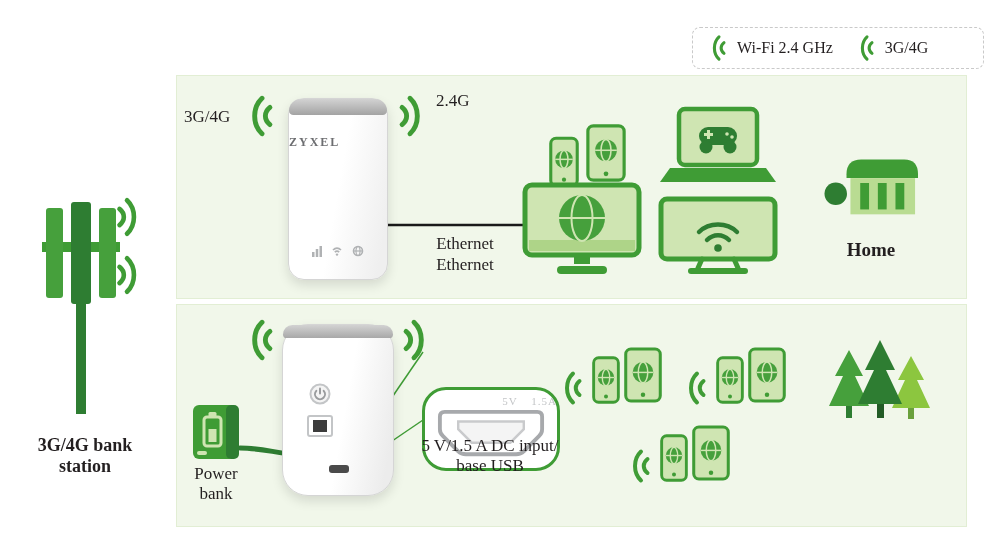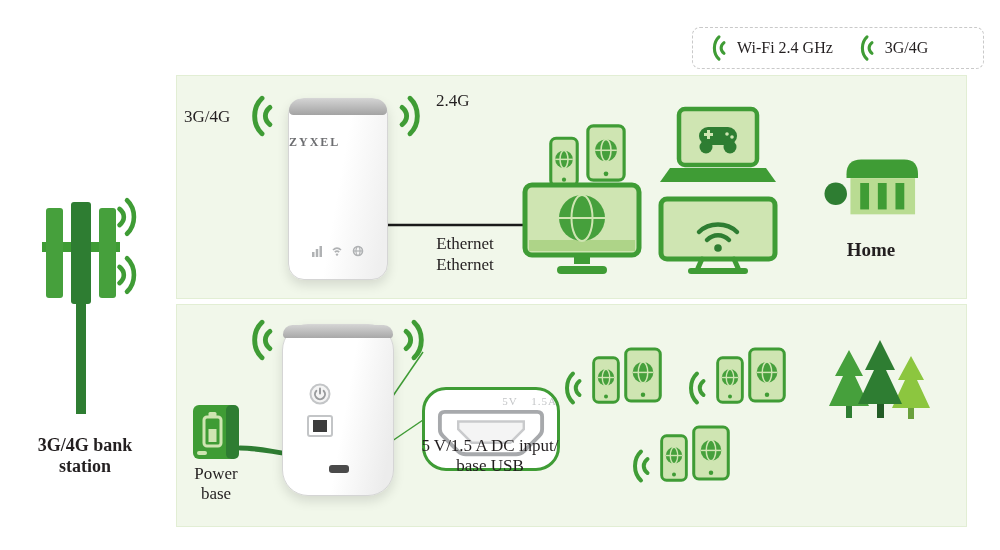--- a/index.html
+++ b/index.html
@@ -232,21 +232,21 @@
   <svg class="device" style="left:192px;top:404px" width="48" height="56" viewBox="0 0 48 56">
     <rect x="1" y="1" width="42" height="54" rx="6" fill="#3f9c35"></rect>
     <rect x="34" y="1" width="13" height="54" rx="5" fill="#2e7d32"></rect>
     <rect x="12" y="13" width="17" height="29" rx="3" fill="none" stroke="#cfe5b2" stroke-width="3"></rect>
     <rect x="16.5" y="8" width="8" height="5" rx="1.5" fill="#cfe5b2"></rect>
     <rect x="16.5" y="25" width="8" height="13" fill="#cfe5b2"></rect>
     <rect x="5" y="47" width="10" height="4" rx="2" fill="#cfe5b2"></rect>
   </svg>
   <div class="lbl center" style="left:170px;top:464px;width:92px;line-height:20px">
     <div>Power</div>
-    <div>base</div>
+    <div>bank</div>
   </div>
 
   <div class="callout">
     <div class="port-print">5V 1.5A</div>
     <svg class="usb-port" width="116" height="54" viewBox="0 0 120 56">
       <path d="M12 4 H108 Q113 4 113 9 V22 Q113 26 110 29 L94 45 Q91 48 86 48 H34 Q29 48 26 45 L10 29 Q7 26 7 22 V9 Q7 4 12 4 Z" fill="#ffffff" stroke="#a7a9ac" stroke-width="4"></path>
       <path d="M26 14 H94 V22 L80 36 H40 L26 22 Z" fill="#f4f4f4" stroke="#c9cacc" stroke-width="2.5"></path>
     </svg>
   </div>
   <div class="lbl center" style="left:400px;top:436px;width:180px;line-height:20px">

